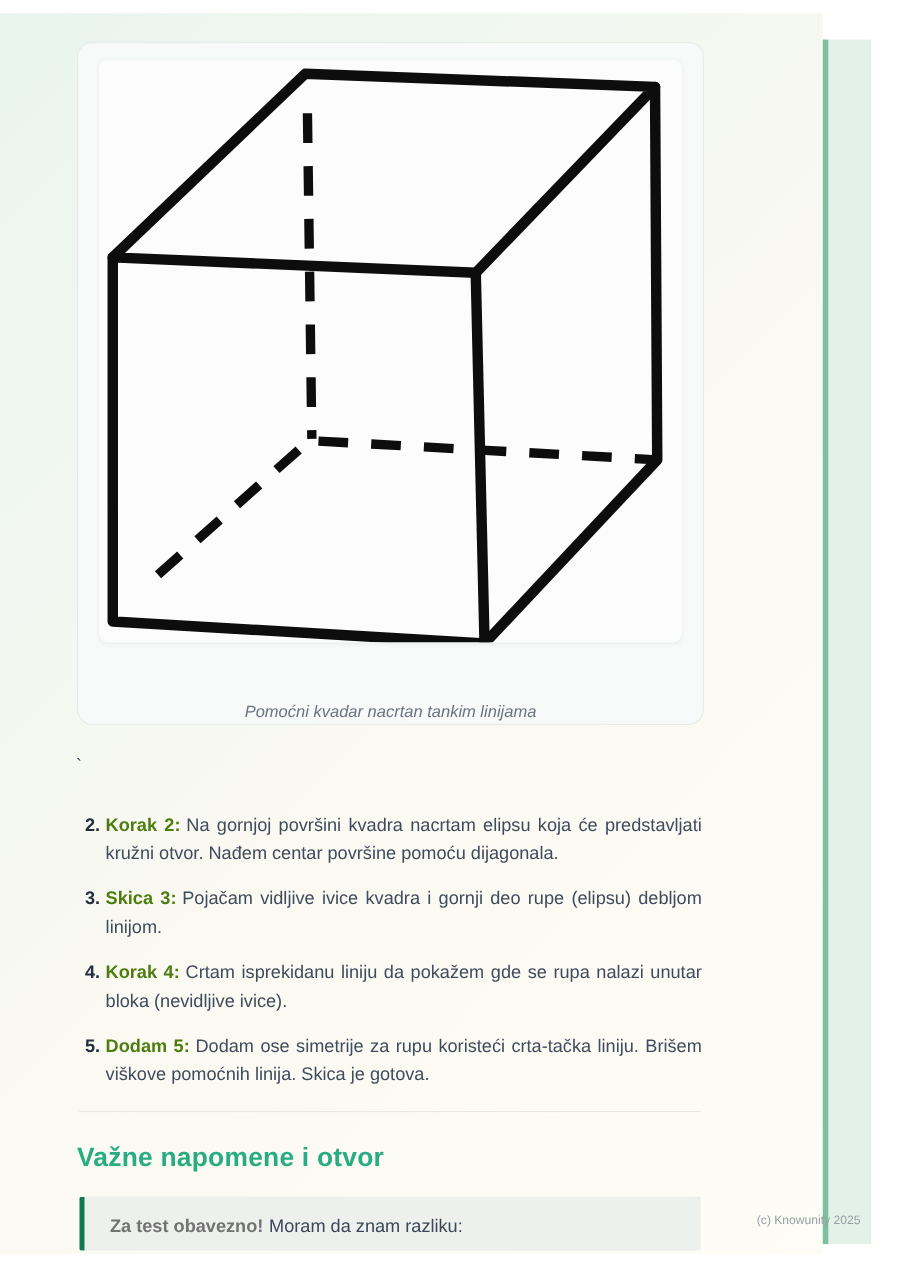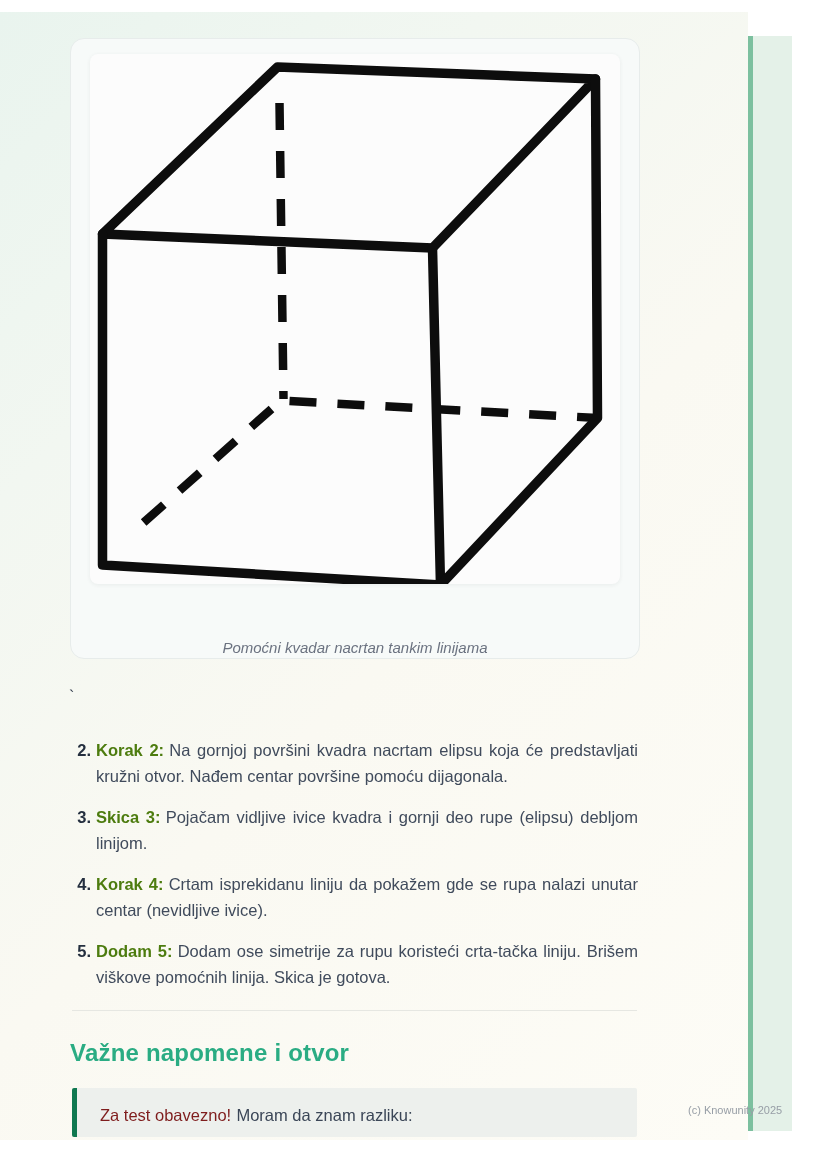--- a/index.html
+++ b/index.html
@@ -97,21 +97,21 @@
   .callout {
     position: absolute; left: 72px; top: 1088px; width: 565px; height: 49px;
     background: var(--callout-bg, #edf0ed);
     border-left: 5px solid var(--callout-border, #0f7850);
     border-radius: 2px;
     display: flex; align-items: center;
     padding: 4px 16px 0 23px;
     font-size: 16.5px; line-height: 24px; color: #3b4657;
     z-index: 2;
   }
-  .callout-bold { font-weight: 400; color: #7f1d1d; margin-right: 0.32em; }
+  .callout-bold { font-weight: 700; color: #737373; margin-right: 0.32em; }
 </style>
 </head>
 <body>
 
 <div class="page-bg"></div>
 
 <div class="right-rail"></div>
 
 <div class="watermark">(c) Knowunity 2025</div>
 
@@ -141,21 +141,21 @@
 
 <div class="step step-2">
   <span class="step-marker">2.</span><span class="step-bold">Korak 2:</span><span>Na gornjoj površini kvadra nacrtam elipsu koja će predstavljati kružni otvor. Nađem centar površine pomoću dijagonala.</span>
 </div>
 
 <div class="step step-3">
   <span class="step-marker">3.</span><span class="step-bold">Skica 3:</span><span>Pojačam vidljive ivice kvadra i gornji deo rupe (elipsu) debljom linijom.</span>
 </div>
 
 <div class="step step-4">
-  <span class="step-marker">4.</span><span class="step-bold">Korak 4:</span><span>Crtam isprekidanu liniju da pokažem gde se rupa nalazi unutar centar (nevidljive ivice).</span>
+  <span class="step-marker">4.</span><span class="step-bold">Korak 4:</span><span>Crtam isprekidanu liniju da pokažem gde se rupa nalazi unutar bloka (nevidljive ivice).</span>
 </div>
 
 <div class="step step-5">
   <span class="step-marker">5.</span><span class="step-bold">Dodam 5:</span><span>Dodam ose simetrije za rupu koristeći crta-tačka liniju. Brišem viškove pomoćnih linija. Skica je gotova.</span>
 </div>
 
 <div class="divider"></div>
 
 <h2 class="section-heading">Važne napomene i otvor</h2>
 

